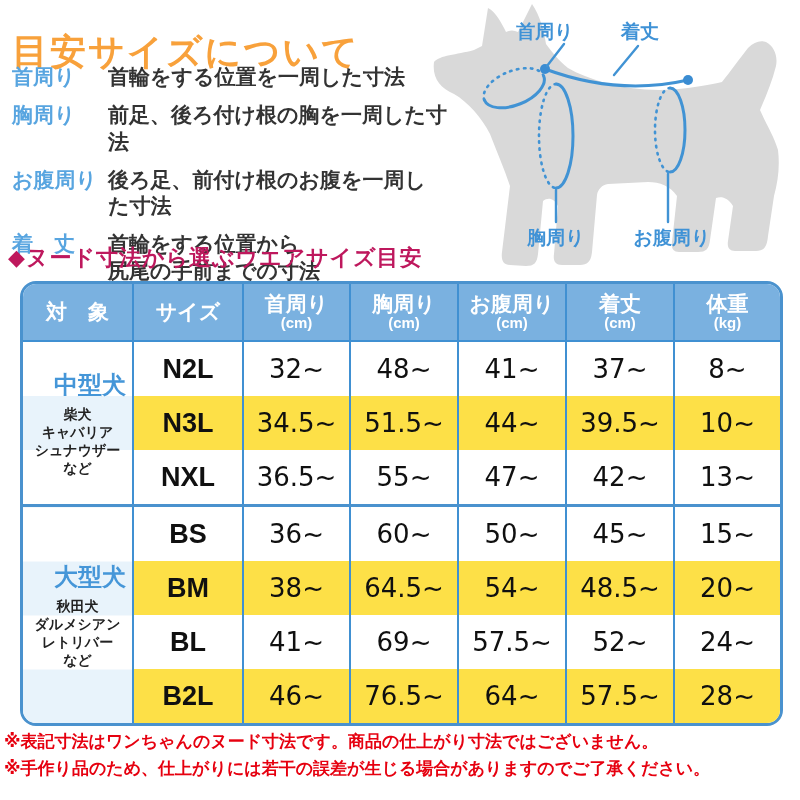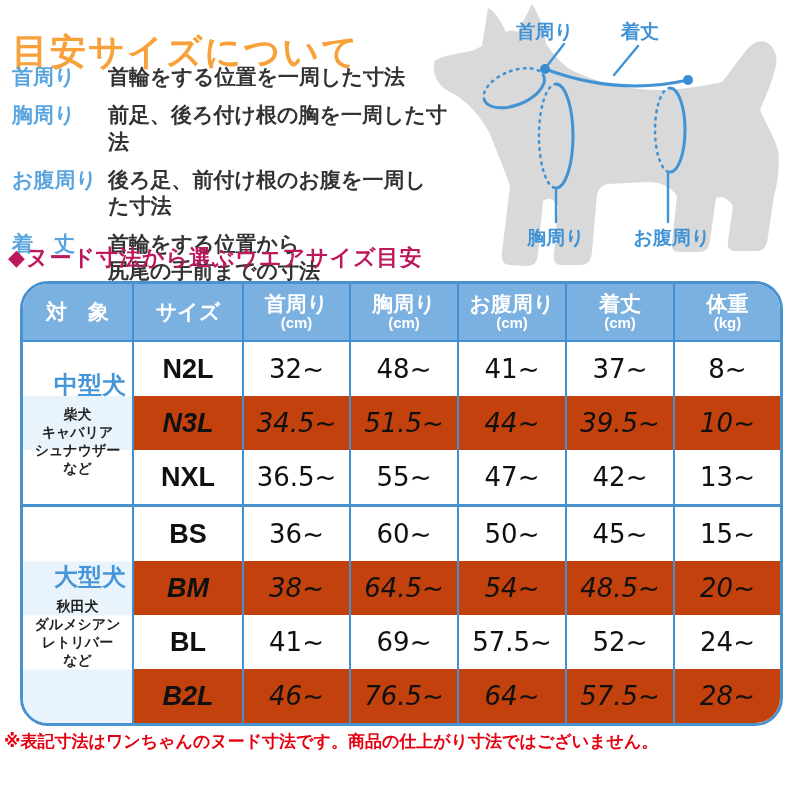--- a/index.html
+++ b/index.html
@@ -20,30 +20,30 @@
   .m-line{stroke:#4193d4;stroke-width:3;fill:none;stroke-linecap:round;}
   .m-dot-line{stroke:#4193d4;stroke-width:2.6;fill:none;stroke-linecap:round;stroke-dasharray:1.5 5.5;}
   .m-leader{stroke:#4193d4;stroke-width:2.4;fill:none;stroke-linecap:round;}
   .m-label{fill:#3f92d6;font-size:19px;font-weight:bold;text-anchor:middle;}
   .m-dot{fill:#3a8cd2;}
 
   
   .sec-heading{left:8px;top:243px;font-size:22px;font-weight:bold;color:#be185d;letter-spacing:1px;}
 
   
-  .twrap{left:20px;top:281px;width:757px;border:3px solid #4a92ce;border-radius:28px;overflow:hidden;background:#fff;}
+  .twrap{left:20px;top:281px;width:757px;border:3px solid #4a92ce;border-radius:16px;overflow:hidden;background:#fff;}
   table{border-collapse:collapse;width:100%;table-layout:fixed;}
   th,td{padding:0;text-align:center;vertical-align:middle;}
   th{background:#7ab1e0;color:#fff;height:56px;border-bottom:2px solid #4090d2;}
   th,td{border-right:2px solid #4090d2;}
   th:last-child,td:last-child{border-right:none;}
   .hl{font-size:21px;font-weight:bold;line-height:1.1;}
   .hu{font-size:15px;font-weight:bold;line-height:1.1;}
   td{height:54px;font-size:26px;color:#101010;font-family:"DejaVu Sans","Liberation Sans",sans-serif;}
-  tr.stripe td{background:#c2410c;font-style:italic;}
+  tr.stripe td{background:#fde047;}
   tr.gstart td{border-top:3px solid #4a92ce;}
   td.size-cell{font-weight:bold;font-size:27px;font-family:"Liberation Sans","DejaVu Sans",sans-serif;}
   td.gcell{vertical-align:middle;font-family:"Liberation Sans","DejaVu Sans",sans-serif;}
   td.g1{background:linear-gradient(to bottom,#fff 0 33.33%,#e8f3fb 33.33% 66.67%,#fff 66.67% 100%);}
   td.g2{background:linear-gradient(to bottom,#fff 0 25%,#e8f3fb 25% 50%,#fff 50% 75%,#e8f3fb 75% 100%);}
   .cat{font-size:24px;font-weight:bold;color:#4596d8;margin-bottom:4px;padding-left:25px;}
   .breeds{font-size:14px;font-weight:bold;color:#222;line-height:1.3;}
 
   
   .notes{left:4px;top:728px;width:790px;}
@@ -248,13 +248,14 @@
       <td>64~</td>
       <td>57.5~</td>
       <td>28~</td>
     </tr>
   </tbody>
 </table>
 </div>
 
 <div class="abs notes">
   <div class="note">※表記寸法はワンちゃんのヌード寸法です。商品の仕上がり寸法ではございません。</div>
+  <div class="note">※手作り品のため、仕上がりには若干の誤差が生じる場合がありますのでご了承ください。</div>
 </div>
 
 </body></html>

